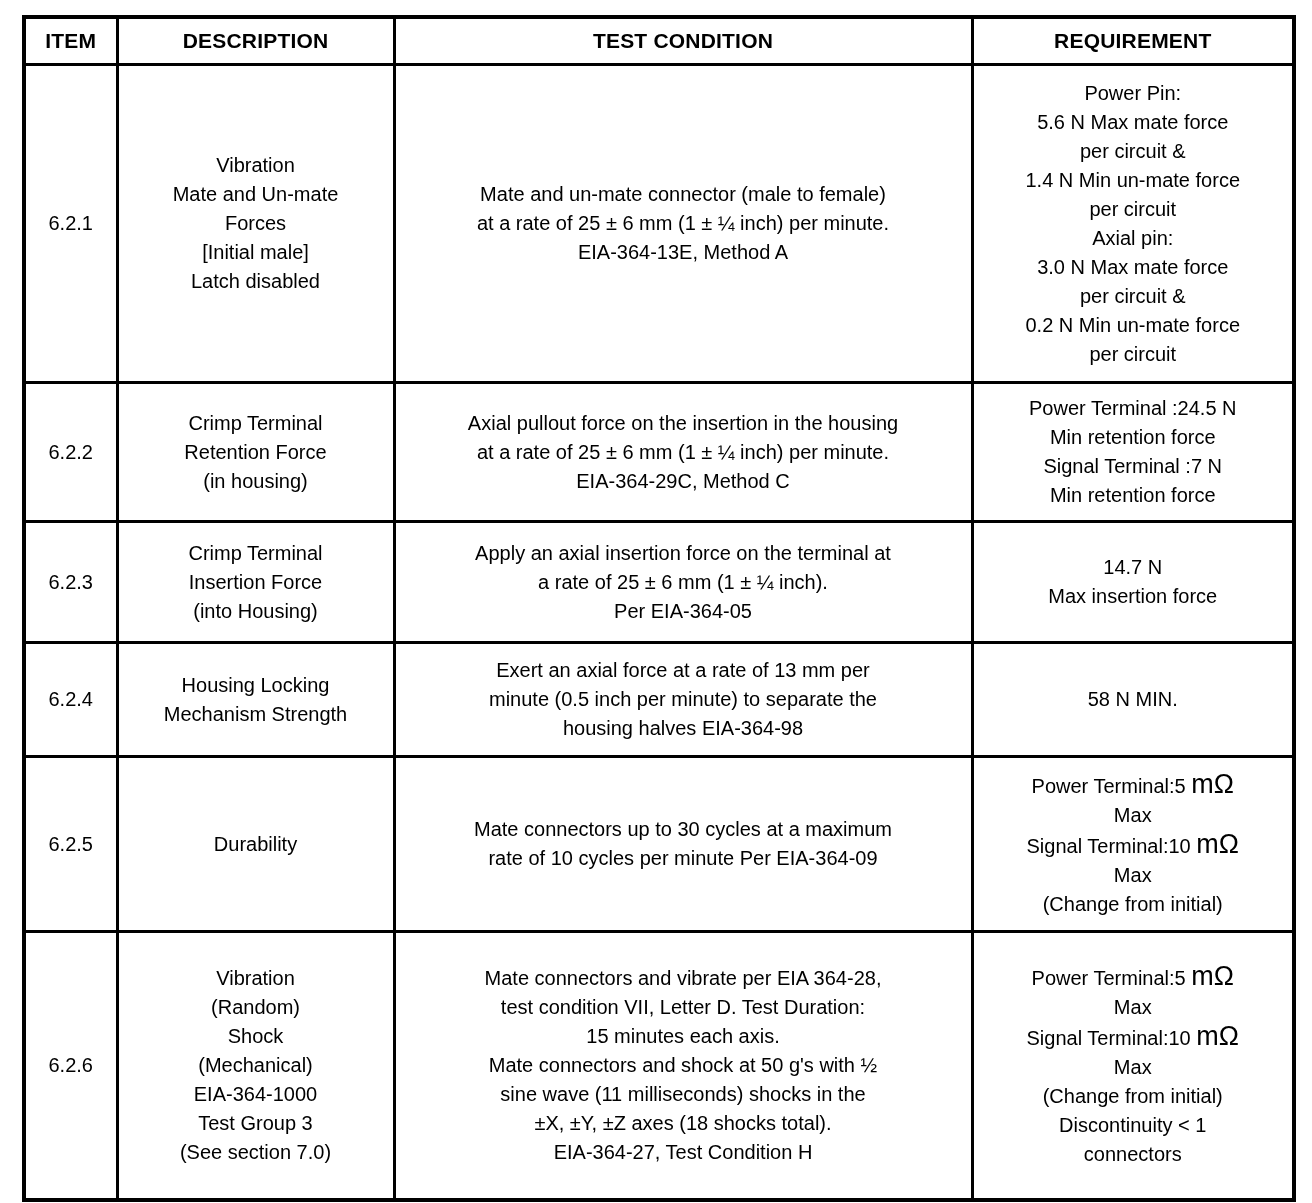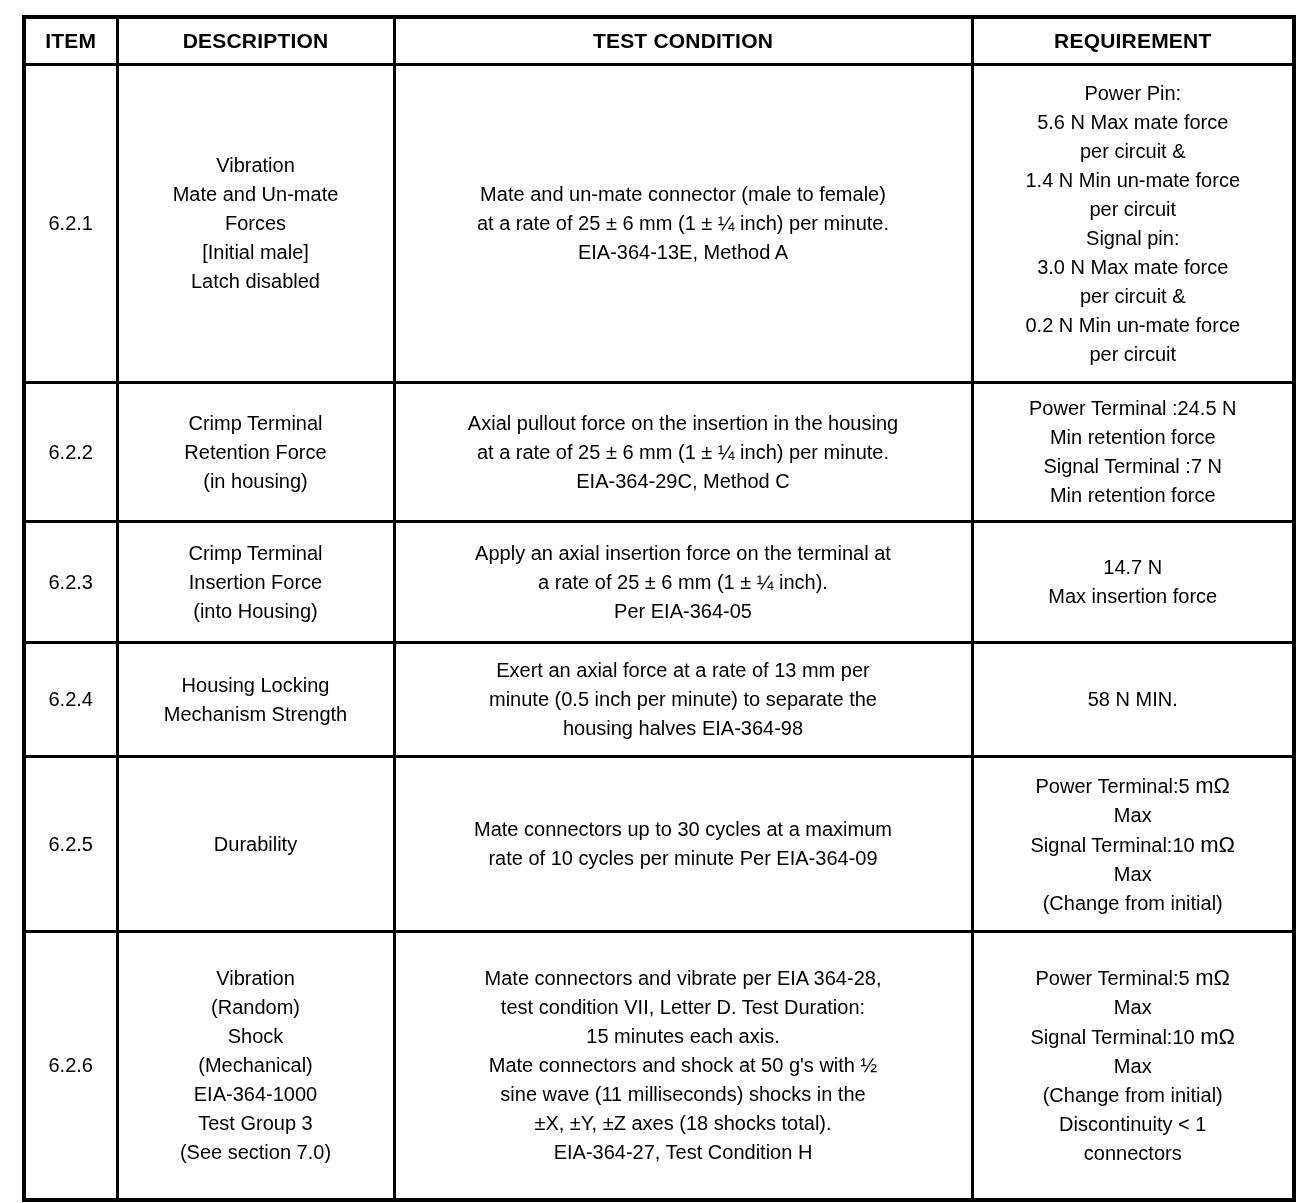--- a/index.html
+++ b/index.html
@@ -38,21 +38,21 @@
     letter-spacing: 0.2px;
   }
   table.spec td {
     font-size: 20px;
     line-height: 29px;
   }
   .line {
     display: block;
   }
   .big {
-    font-size: 22px;
+    font-size: 27px;
     line-height: 29px;
   }
 </style>
 </head>
 <body>
 
 <div class="page">
   <table class="spec">
     <colgroup>
       <col style="width:93px">
@@ -84,21 +84,21 @@
             <div class="line">Mate and un-mate connector (male to female)</div>
             <div class="line">at a rate of 25 ± 6 mm (1 ± ¼ inch) per minute.</div>
             <div class="line">EIA-364-13E, Method A</div>
           </td>
           <td>
             <div class="line">Power Pin:</div>
             <div class="line">5.6 N Max mate force</div>
             <div class="line">per circuit &amp;</div>
             <div class="line">1.4 N Min un-mate force</div>
             <div class="line">per circuit</div>
-            <div class="line">Signal pin:</div>
+            <div class="line">Axial pin:</div>
             <div class="line">3.0 N Max mate force</div>
             <div class="line">per circuit &amp;</div>
             <div class="line">0.2 N Min un-mate force</div>
             <div class="line">per circuit</div>
           </td>
         </tr>
         <tr style="height: 139px;">
           <td>
             <div class="line">6.2.2</div>
           </td>

